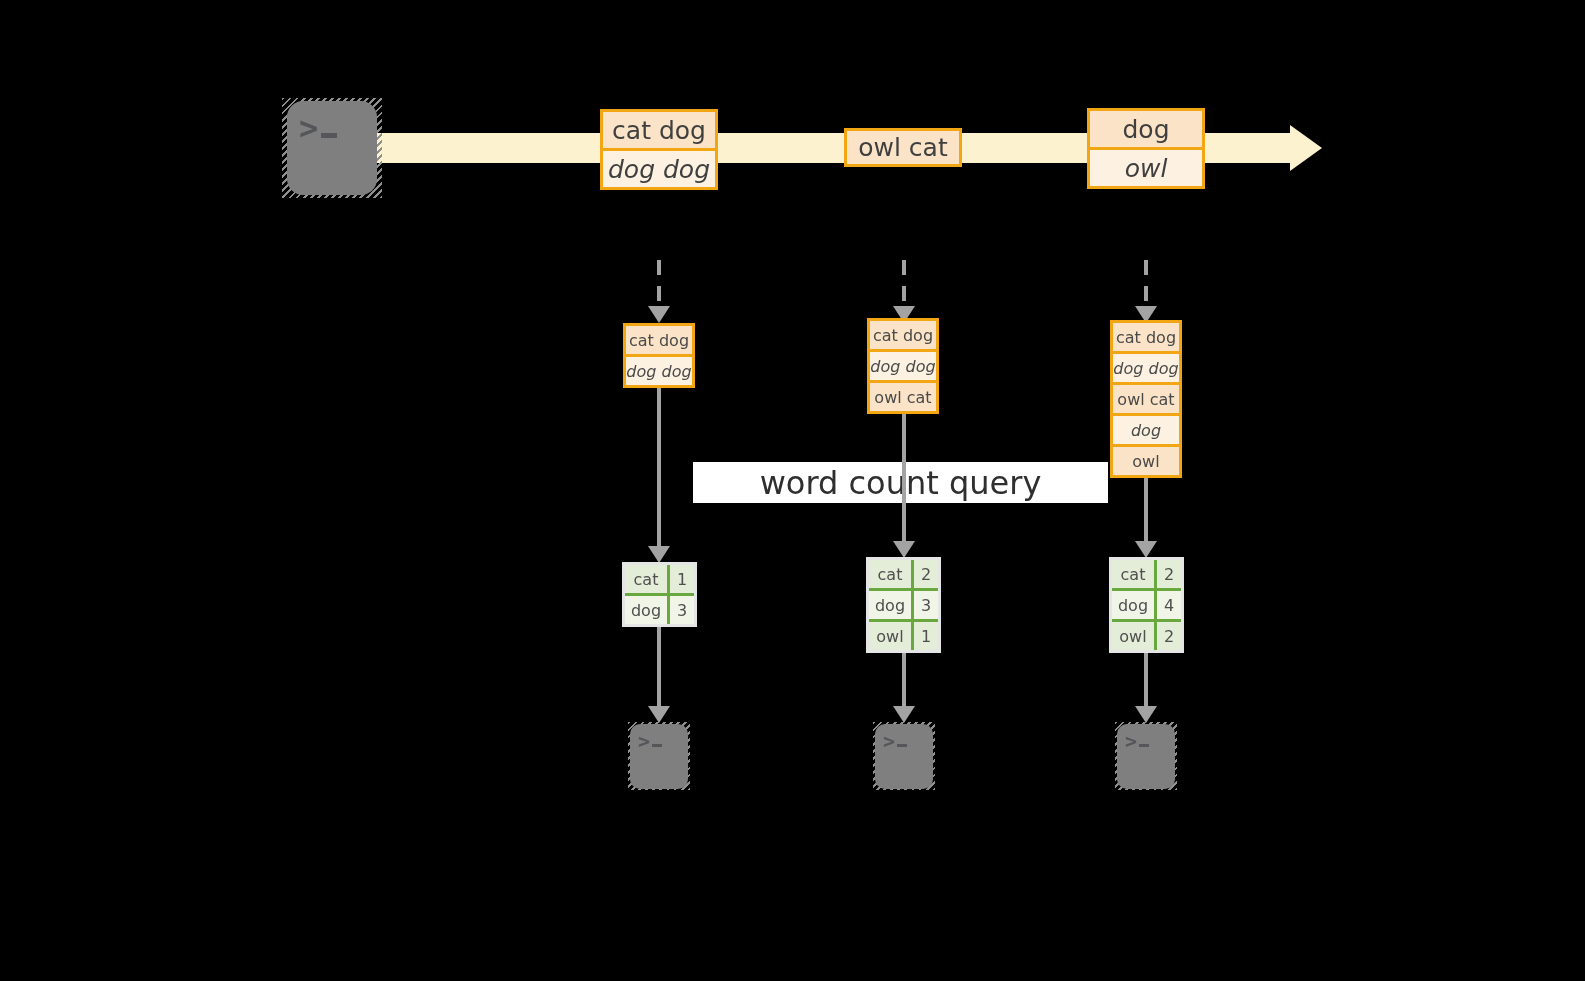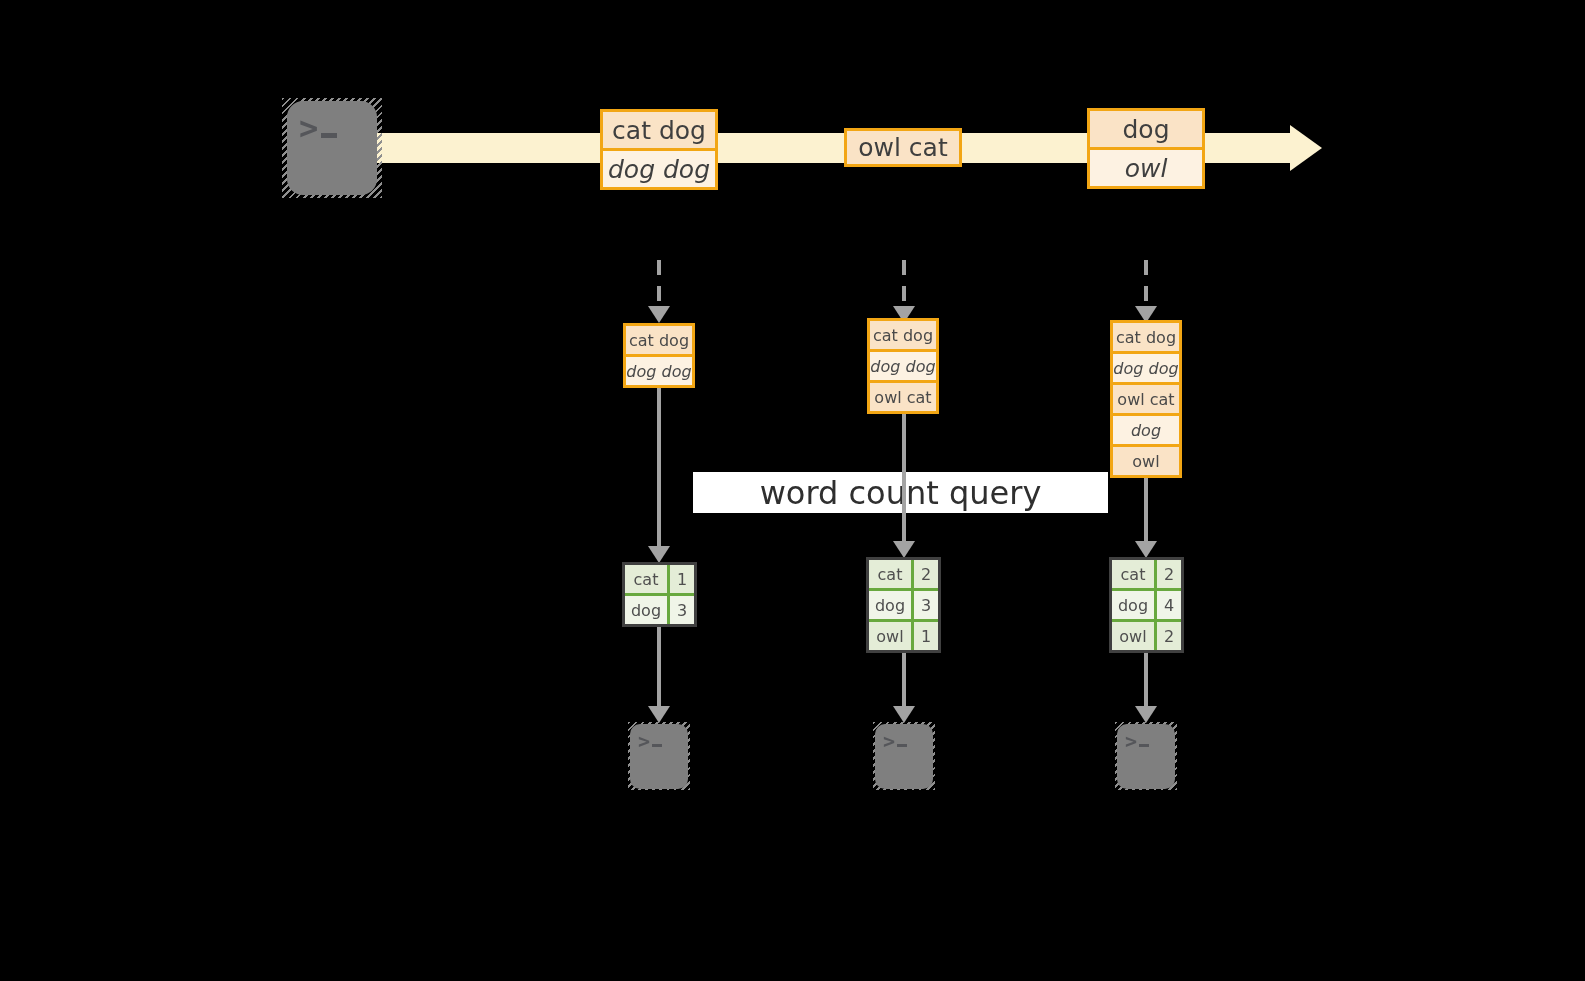--- a/index.html
+++ b/index.html
@@ -41,26 +41,26 @@
   .sbox { width:66px; }
   .sbox .orow { height:28px; font-size:16px; color:#4a4a4a; }
   
   .dline { position:absolute; width:4px; top:260px; height:46px; z-index:2;
            background:repeating-linear-gradient(180deg,#a3a3a3 0 15px, transparent 15px 26px); }
   .dhead, .ahead { position:absolute; width:0; height:0; z-index:2;
            border-left:11px solid transparent; border-right:11px solid transparent;
            border-top:17px solid #a3a3a3; }
   .sline { position:absolute; width:4px; background:#a3a3a3; z-index:2; }
   
-  .qlabel { position:absolute; left:693px; top:472px; width:415px; height:41px;
+  .qlabel { position:absolute; left:693px; top:462px; width:415px; height:41px;
             background:#ffffff; z-index:1; display:flex; align-items:center;
             justify-content:center; font-size:32px; color:#2f2f2f; }
   
   .gtable { position:absolute; z-index:3; display:grid; grid-template-columns:42px 24px;
-            gap:3px; background:#68a83e; border:3px solid #404040; }
+            gap:3px; background:#68a83e; border:3px solid #e5e5e5; }
   .gcell { height:28px; display:flex; align-items:center; justify-content:center;
            font-size:16px; color:#4f4f4f; }
   .gcell.dark  { background:#e4edd7; }
   .gcell.light { background:#f0f5e8; }
 </style>
 </head>
 <body>
 
 <div class="canvas">
 

